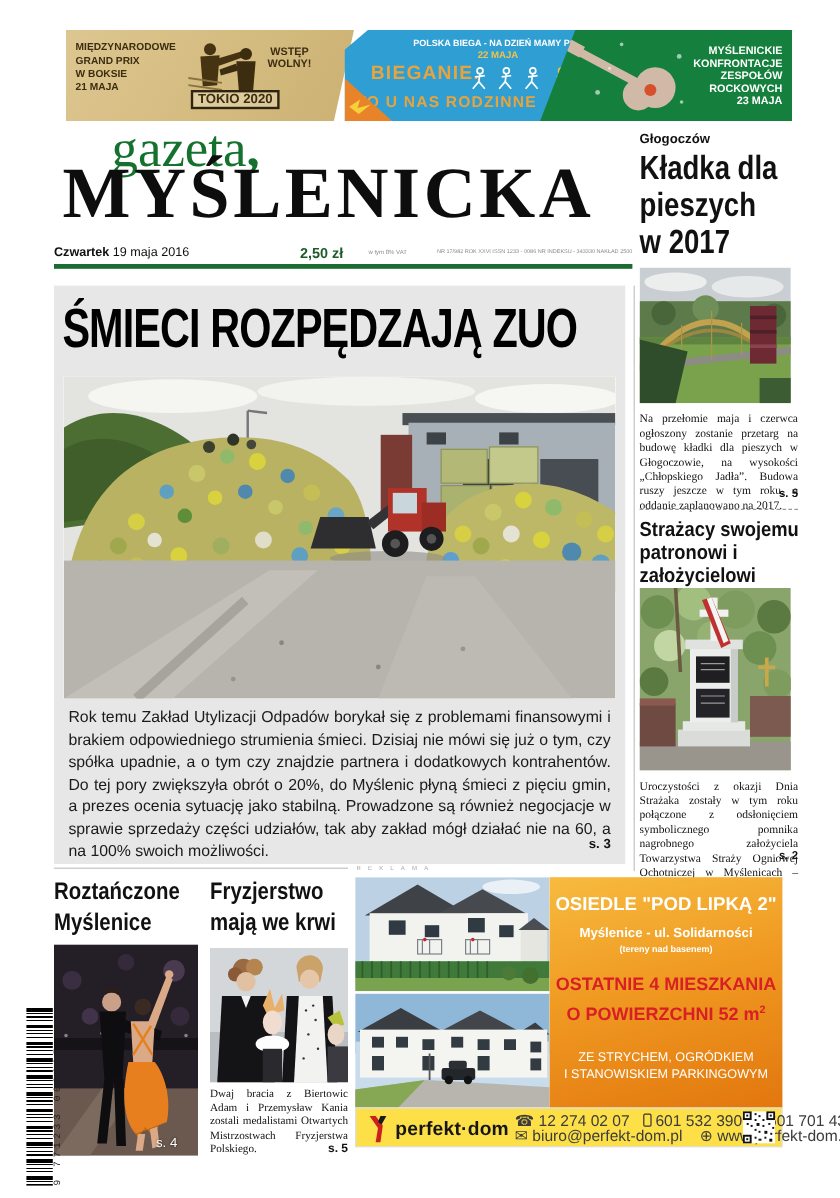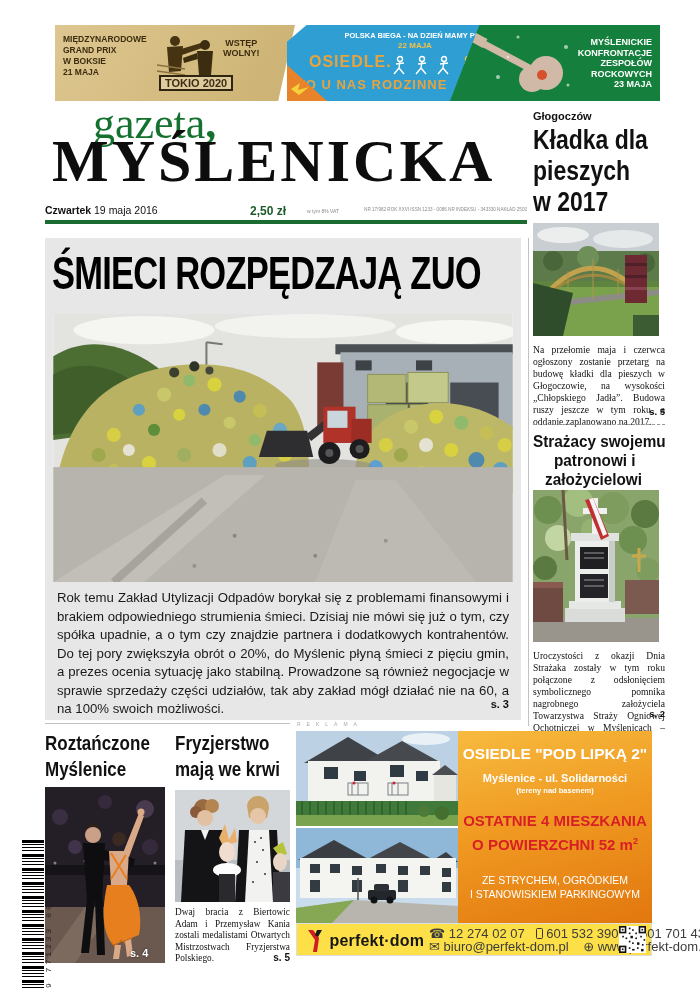--- a/index.html
+++ b/index.html
@@ -44,21 +44,21 @@
   .lead-body{left:57px;top:589px;width:452px;font-size:13.2px;line-height:18.5px;text-align:justify;color:#1a1a1a;}
   .lead-ref{left:45px;top:698px;width:464px;text-align:right;font-weight:bold;font-size:11px;}
   
   .rc{left:533px;width:132px;}
   .kicker{top:110px;font-weight:bold;font-size:11px;}
   .rc-h1{top:124px;font-size:28px;line-height:31px;}
   .rc-img1{top:223px;width:126px;height:113px;}
   .rc-body{font-family:"Liberation Serif",serif;font-size:9.6px;line-height:12px;text-align:justify;width:132px;}
   .rc-ref{font-weight:bold;font-size:9.5px;text-align:right;width:132px;}
   .rc-div{top:424px;width:132px;border-top:1px dashed #999;}
-  .rc-h2{top:432px;font-size:17px;line-height:19px;text-align:center;}
+  .rc-h2{top:432px;font-size:17px;line-height:19px;}
   .rc-img2{top:490px;width:126px;height:152px;}
   
   .ba-h{font-size:20px;line-height:26px;}
   .ba-cap{font-family:"Liberation Serif",serif;font-size:9.3px;line-height:11.5px;text-align:justify;}
   .pref{font-weight:bold;font-size:10px;}
   
   .reklama{left:297px;top:721px;font-size:5px;letter-spacing:6px;color:#a8a8a8;}
   .ad{left:296px;top:731px;width:356px;height:224px;}
   .ad-orange{position:absolute;left:162px;top:0;width:194px;height:192px;
              background:linear-gradient(165deg,#f7bb3f 0%,#f09a22 45%,#e2770e 100%);
@@ -72,21 +72,21 @@
   .brand{position:absolute;left:8px;top:4px;height:24px;}
   .brand-text{font-weight:bold;font-size:16px;color:#161616;letter-spacing:0.2px;}
   .contacts{position:absolute;left:132px;top:3px;font-size:13px;color:#3c3c3c;line-height:13px;white-space:nowrap;}
   .mob-ico{display:inline-block;width:5px;height:9px;border:1px solid #333;border-radius:1.5px;vertical-align:-1px;}
   .qr{position:absolute;right:5px;top:2px;width:27px;height:27px;}
   
   .barcode{left:22px;top:988px;width:150px;height:36px;transform:rotate(-90deg);transform-origin:0 0;}
   .bars{width:150px;height:22px;background:
     repeating-linear-gradient(90deg,#000 0 1px,#fff 1px 3px,#000 3px 4px,#fff 4px 5px,#000 5px 8px,#fff 8px 11px,#000 11px 12px,#fff 12px 14px);}
   .bnum{font-family:"Liberation Mono",monospace;font-size:8px;letter-spacing:3px;color:#222;}
-  .sref-onphoto{color:#fff;font-weight:bold;font-size:11px;text-shadow:0 0 2px rgba(0,0,0,.7);}
+  .sref-onphoto{color:#fff;font-weight:normal;font-size:11px;text-shadow:0 0 2px rgba(0,0,0,.7);}
 </style>
 </head>
 <body>
 
 <div class="page">
 
   <div class="banners">
 
     <div class="banner-box b-boxing">
       <div class="lines">
@@ -108,21 +108,21 @@
       <div class="free">
         <div>WSTĘP</div>
         <div>WOLNY!</div>
       </div>
       <div class="badge">TOKIO 2020</div>
     </div>
 
     <div class="banner-box b-run">
       <div class="hdr">POLSKA BIEGA - NA DZIEŃ MAMY POBIEGAMY</div>
       <div class="d22">22 MAJA</div>
-      <div class="s1">OSIEDLE.</div>
+      <div class="s1">BIEGANIE.</div>
       <div class="s2">TO U NAS RODZINNE</div>
       <svg class="abs" style="left:105px;top:30px" width="95" height="22" viewBox="0 0 95 22">
         <g stroke="#fff" stroke-width="1.4" fill="none">
           <circle cx="8" cy="4" r="2.5"></circle>
             <path d="M8,6 L7,13 M7,13 L2,19 M7,13 L12,19 M4,9 L12,8"></path>
           <circle cx="30" cy="4" r="2.5"></circle>
             <path d="M30,6 L29,13 M29,13 L24,19 M29,13 L34,19 M26,9 L34,8"></path>
           <circle cx="52" cy="4" r="2.5"></circle>
             <path d="M52,6 L51,13 M51,13 L46,19 M51,13 L56,19 M48,9 L56,8"></path>
         </g>

